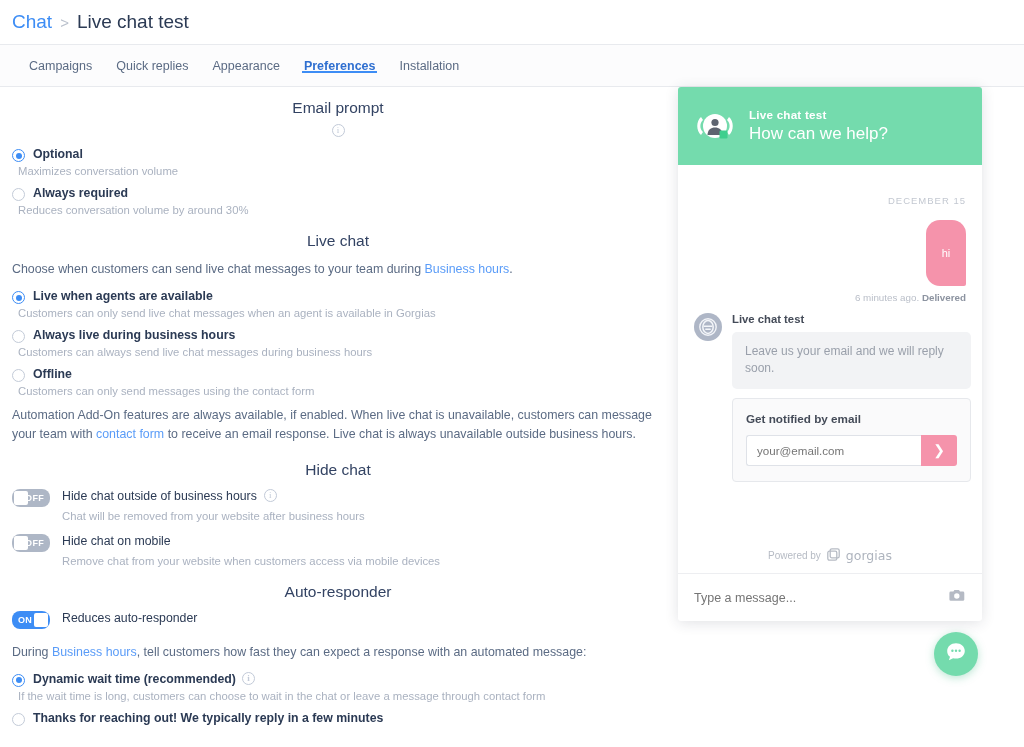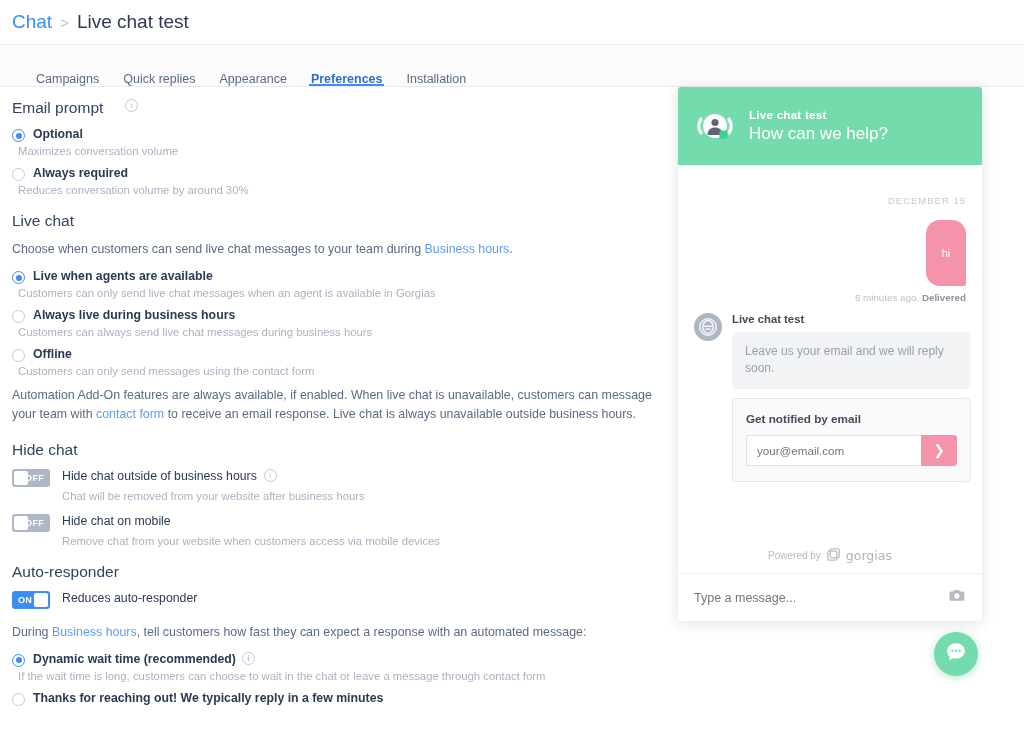--- a/index.html
+++ b/index.html
@@ -20,22 +20,22 @@
   .bc-link { color: #3d8df5; cursor: pointer; }
   .bc-sep { color: #b9c0cc; margin: 0 8px; font-size: 15px; }
   .bc-current { color: #2b3a54; }
 
   
   .tabbar {
     height: 43px;
     border-top: 1px solid #e8eaee;
     border-bottom: 1px solid #e8eaee;
     background: #fcfcfd;
-    display: flex; align-items: flex-end;
-    padding: 0 24px;
+    display: flex; align-items: center;
+    padding: 0 17px;
   }
   .tab {
     display: flex; align-items: center;
     padding: 0 12px;
     font-size: 12.5px;
     color: #5b6b84;
     cursor: pointer;
     position: relative;
   }
   .tab.active { color: #2f6fd0; font-weight: bold; }
@@ -47,22 +47,23 @@
 
   
   .body-wrap { display: flex; height: 660px; }
   .left-col { width: 676px; padding: 12px 12px 0 12px; }
   .right-col { width: 348px; position: relative; }
 
   
   h2.section-title {
     font-size: 15.5px; font-weight: normal;
     color: #334363;
-    display: flex; gap: 22px;
+    display: flex; align-items: center; gap: 7px;
     margin-bottom: 10px;
+    flex-direction: column;
   }
   .info-icon {
     width: 13px; height: 13px; border-radius: 50%;
     border: 1.3px solid #c2cad8;
     display: inline-flex; align-items: center; justify-content: center;
     font-size: 9px; color: #c2cad8; line-height: 1;
     font-family: "Liberation Serif", serif;
     cursor: pointer; flex: none;
   }
 
@@ -88,21 +89,21 @@
   }
   .para {
     font-size: 12.4px; color: #5b6b84; line-height: 1.55;
     margin: 0 0 10px 0;
   }
   .link { color: #5a9cf8; cursor: pointer; }
 
   
   .toggle-row { display: flex; align-items: flex-start; gap: 12px; margin-top: 2px; }
   .toggle {
-    width: 38px; height: 18px; border-radius: 3px;
+    width: 38px; height: 18px; border-radius: 8px;
     display: flex; align-items: center;
     flex: none; cursor: pointer; position: relative;
     font-size: 9px; font-weight: bold; letter-spacing: .3px;
   }
   .toggle.off { background: #aeb7c6; justify-content: flex-end; color: #fff; padding-right: 6px; }
   .toggle.off .knob {
     position: absolute; left: 2px; top: 2px;
     width: 14px; height: 14px; background: #fff; border-radius: 2px;
   }
   .toggle.on { background: #3d8df5; justify-content: flex-start; color: #fff; padding-left: 6px; }

